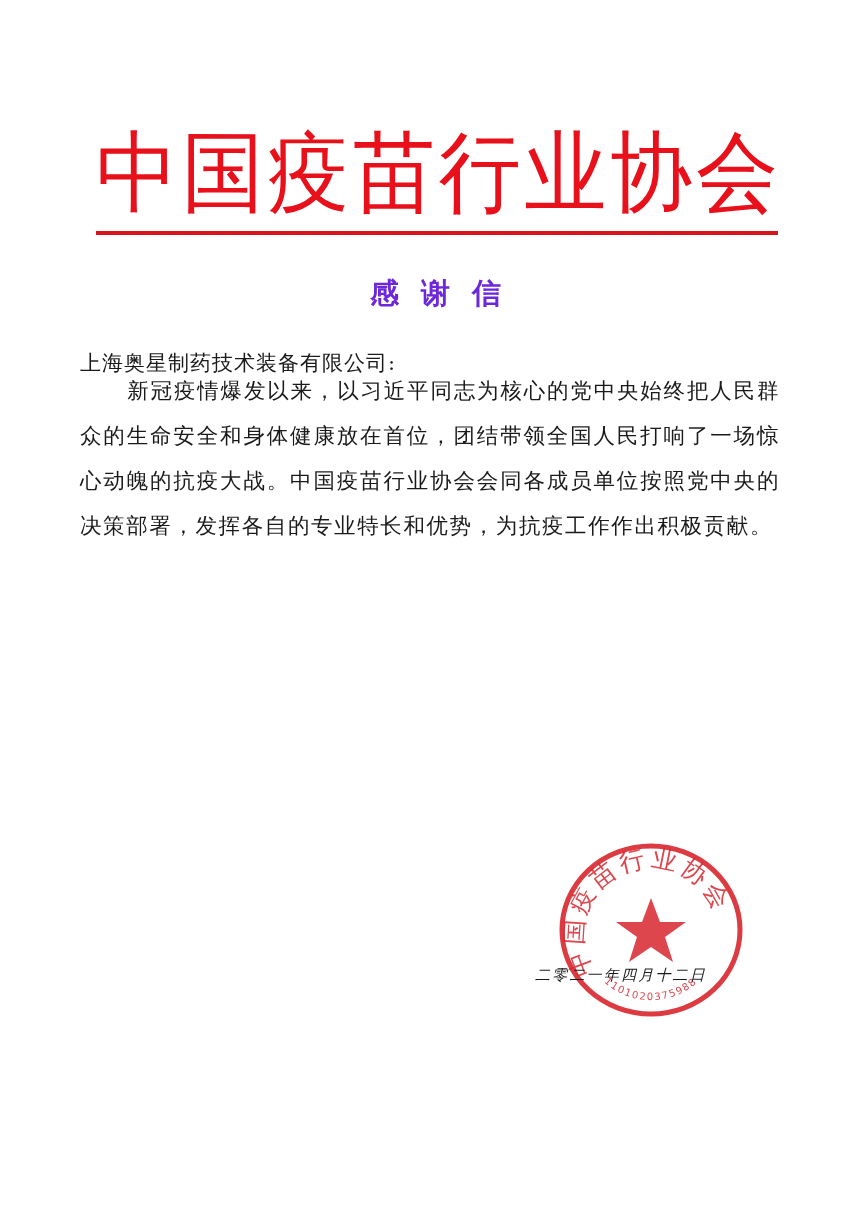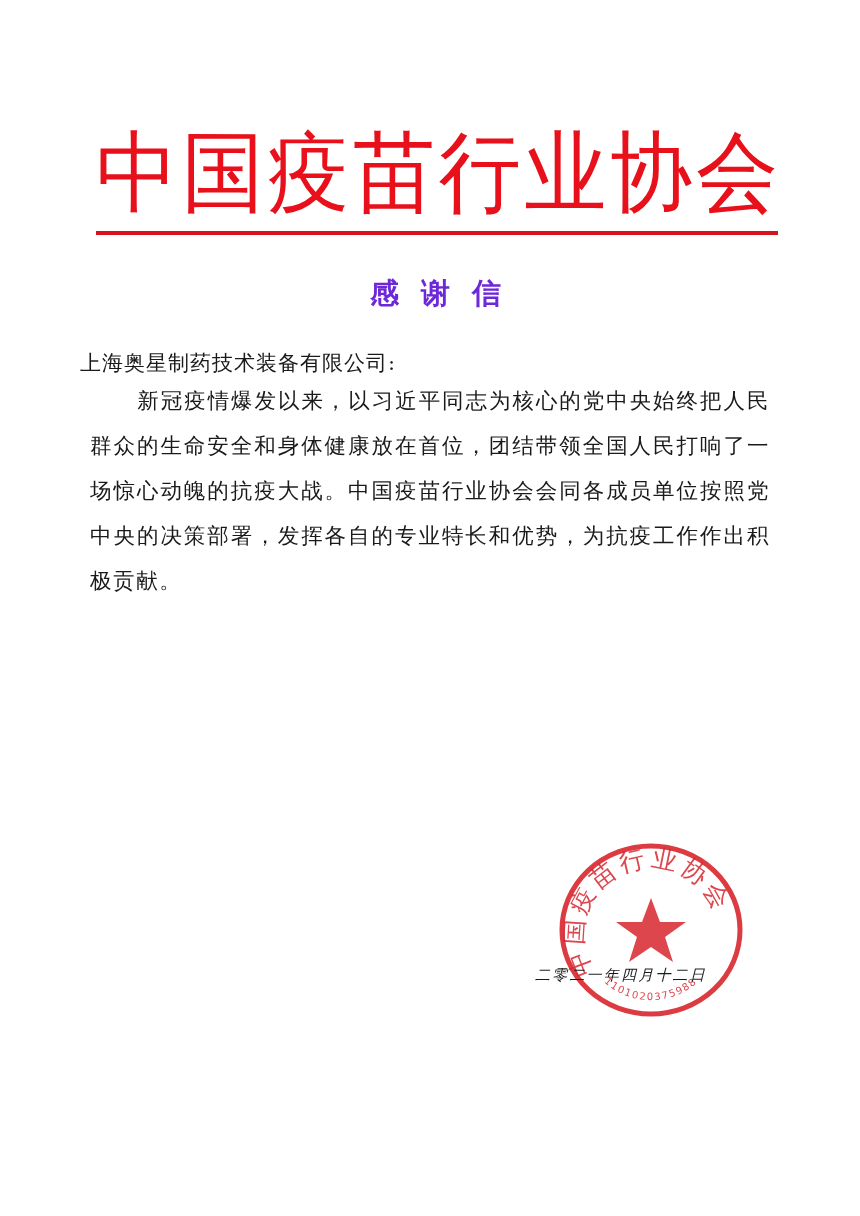--- a/index.html
+++ b/index.html
@@ -10,21 +10,21 @@
   .letterhead span { font-family: "DejaVu Sans", "Liberation Sans", sans-serif;
                      font-size: 82px; color: #e8101a; line-height: 1; font-weight: normal;
                      transform: scaleY(1.08); }
   .rule { position: absolute; left: 96px; top: 231px; width: 682px; height: 4px; background: #d7141c; }
   .title { position: absolute; left: 0; right: 0; top: 274px; text-align: center;
            font-family: "DejaVu Sans", "Liberation Sans", sans-serif; font-weight: bold;
            font-size: 29px; letter-spacing: 22px; padding-left: 33px; color: #6d28d9; }
   .recipient { position: absolute; left: 80px; top: 325px; font-size: 21px; letter-spacing: 1px; margin-top: 24px; }
   .body { position: absolute; left: 80px; top: 368px; width: 700px; font-size: 21.5px;
           line-height: 45px; letter-spacing: 1.6px; text-align: justify; }
-  .body p { margin: 10px; text-indent: 2.2em; }
+  .body p { margin: 0; text-indent: 2.2em; }
   .seal { position: absolute; left: 556px; top: 840px; width: 190px; height: 180px; }
   .date { position: absolute; left: 535px; top: 966px; font-size: 15px; letter-spacing: 2.2px; font-style: italic; }
 </style>
 </head>
 <body>
 
 <div class="letterhead">
   <span>中</span>
   <span>国</span>
   <span>疫</span>

